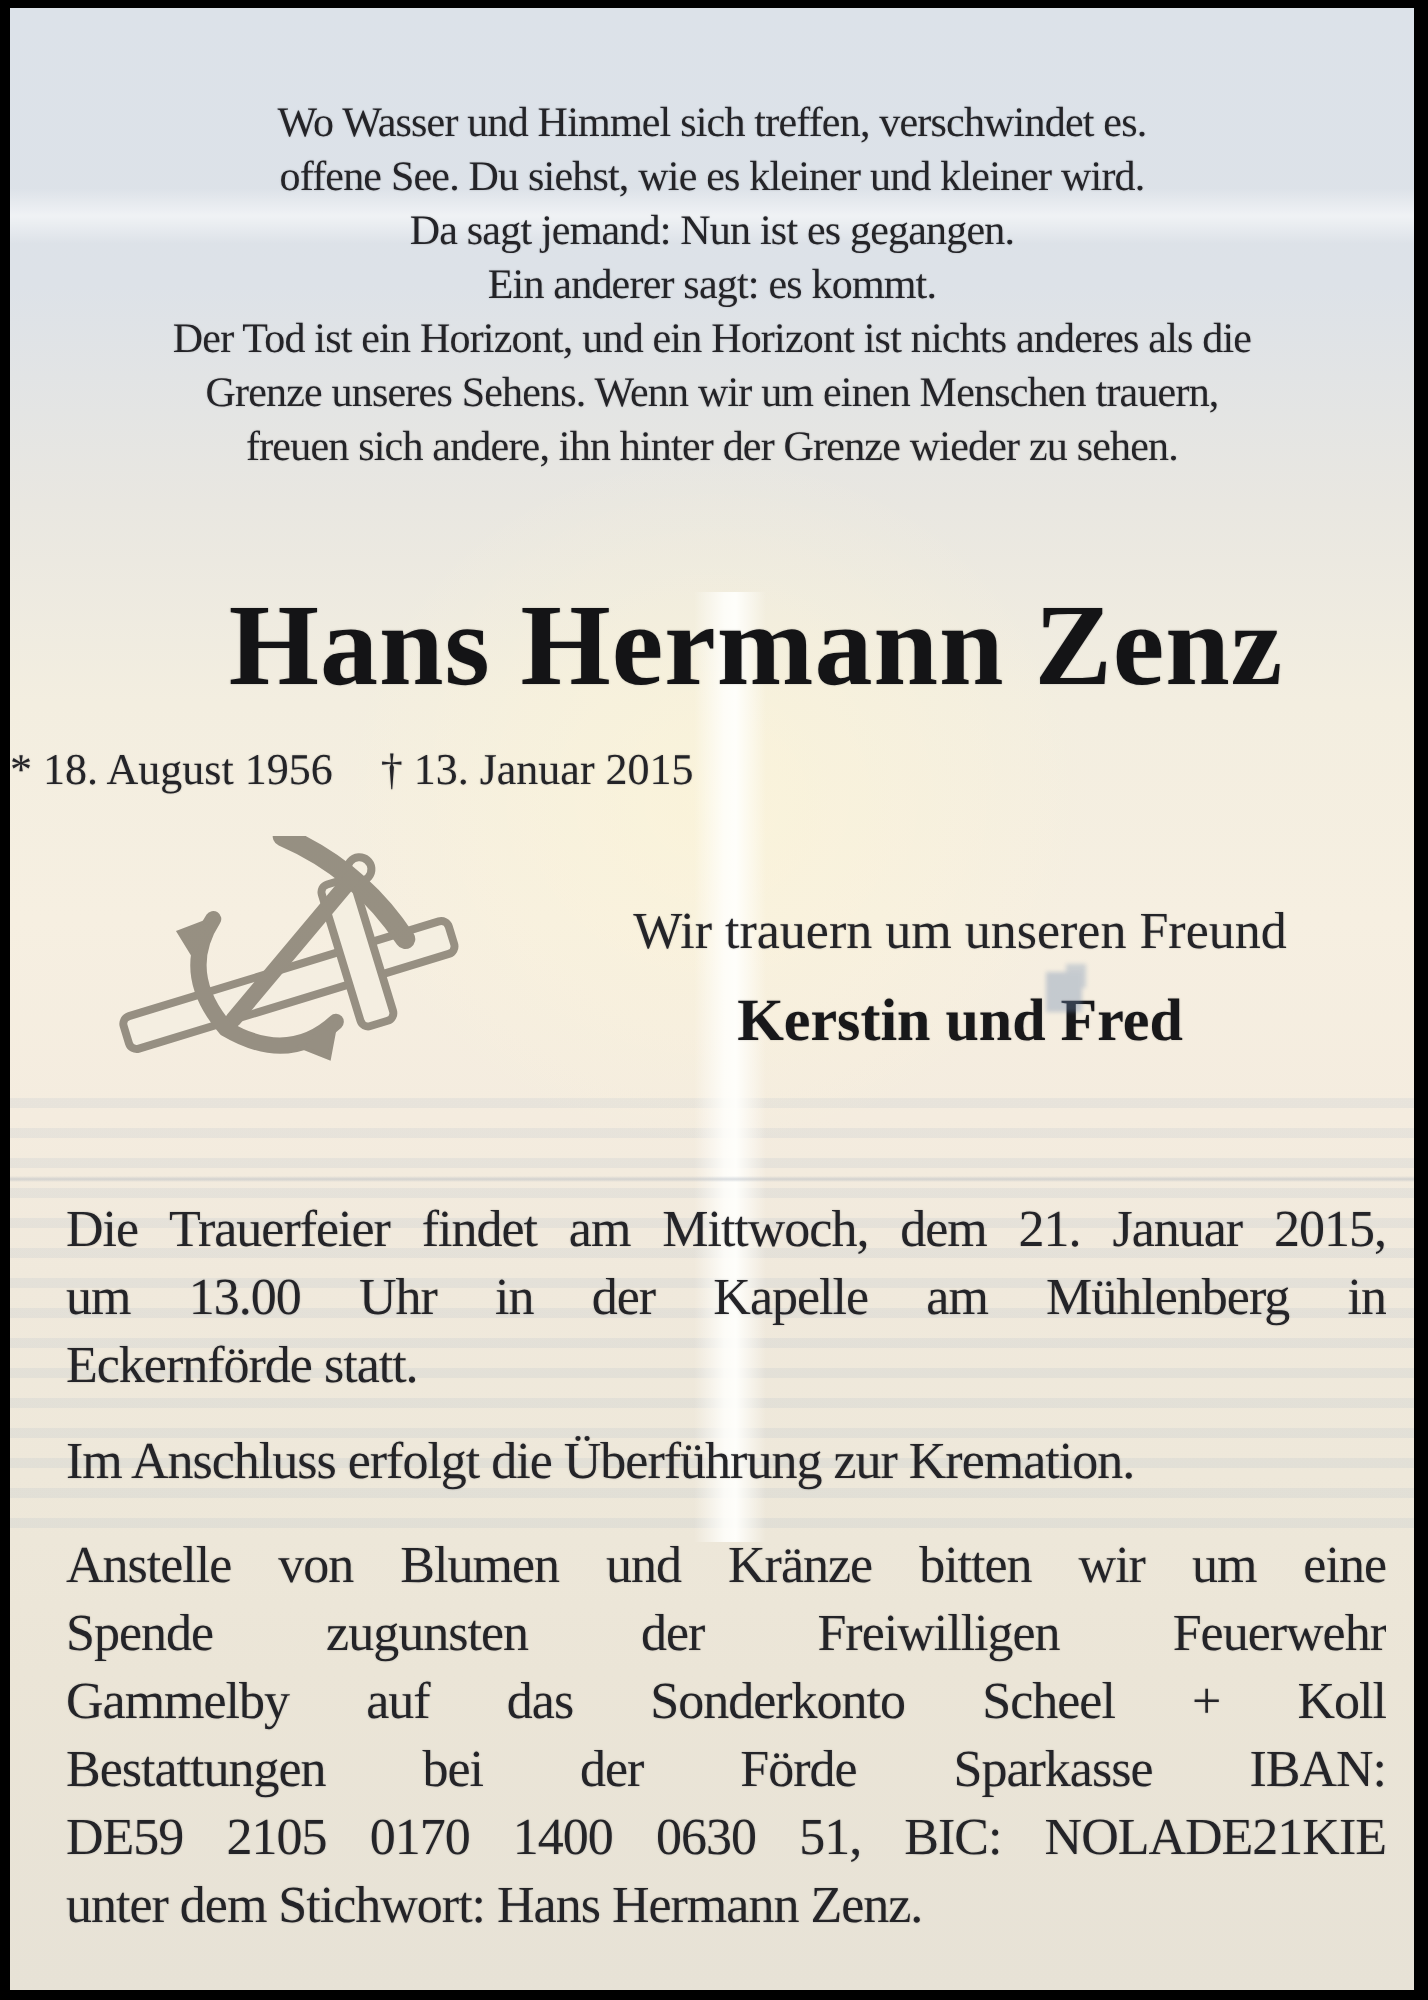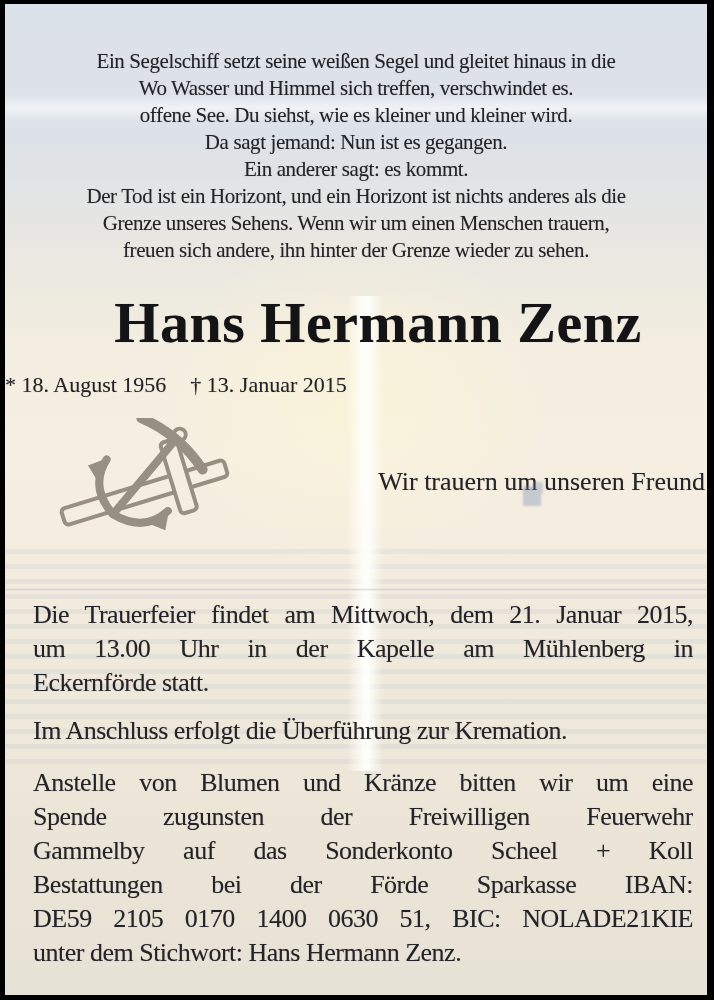--- a/index.html
+++ b/index.html
@@ -70,22 +70,22 @@
     text-align:left;
     font-size:22px; letter-spacing:0;
     color:#242428;
   }
   .date-gap { display:inline-block; width:24px; }
 
   .emblem { position:absolute; left:46px; top:414px; width:190px; height:124px; opacity:0.88; }
 
   .mourning-line {
     position:absolute; left:250px; width:450px; top:447px;
-    text-align:right;
-    font-size:26px; color:#242428;margin-top:16px;
+    text-align:center;
+    font-size:26px; color:#242428;
   }
   .mourners {
     position:absolute; left:250px; width:450px; top:490px;
     text-align:center;
     font-size:30px; font-weight:bold; color:#18181a;
   }
 
   .para {
     position:absolute; left:28px; width:660px;
     font-size:26px; line-height:34px; letter-spacing:-0.5px;
@@ -106,21 +106,20 @@
     box-shadow:6px -8px 0 -4px rgba(105,135,175,0.30);
     filter:blur(1px);
   }
 </style>
 </head>
 <body>
 
 <div class="notice">
 
   <div class="poem">
-    <div class="poem-line">Ein Segelschiff setzt seine weißen Segel und gleitet hinaus in die</div>
     <div class="poem-line">Wo Wasser und Himmel sich treffen, verschwindet es.</div>
     <div class="poem-line">offene See. Du siehst, wie es kleiner und kleiner wird.</div>
     <div class="poem-line">Da sagt jemand: Nun ist es gegangen.</div>
     <div class="poem-line">Ein anderer sagt: es kommt.</div>
     <div class="poem-line">Der Tod ist ein Horizont, und ein Horizont ist nichts anderes als die</div>
     <div class="poem-line">Grenze unseres Sehens. Wenn wir um einen Menschen trauern,</div>
     <div class="poem-line">freuen sich andere, ihn hinter der Grenze wieder zu sehen.</div>
   </div>
 
   <h1 class="name">Hans Hermann Zenz</h1>
@@ -140,20 +139,21 @@
       <circle cx="0" cy="-54" r="6" stroke-width="4"></circle>
       <path d="M -40,-42 Q 0,-54 40,-42" stroke-width="10"></path>
       <line x1="0" y1="-48" x2="0" y2="44" stroke-width="8"></line>
       <path d="M -40,12 Q -36,44 0,50 Q 36,44 40,12" stroke-width="8"></path>
       <path d="M -40,12 l -9,16 l 15,5 z" fill="#8a8376" stroke-width="2"></path>
       <path d="M 40,12 l 9,16 l -15,5 z" fill="#8a8376" stroke-width="2"></path>
     </g>
   </svg>
 
   <div class="mourning-line">Wir trauern um unseren Freund</div>
+  <div class="mourners">Kerstin und Fred</div>
 
   <div class="artifact"></div>
 
   <div class="para p1">
     <div class="jl">Die Trauerfeier findet am Mittwoch, dem 21. Januar 2015,</div>
     <div class="jl">um 13.00 Uhr in der Kapelle am Mühlenberg in</div>
     <div class="ll">Eckernförde statt.</div>
   </div>
 
   <div class="para p2">

